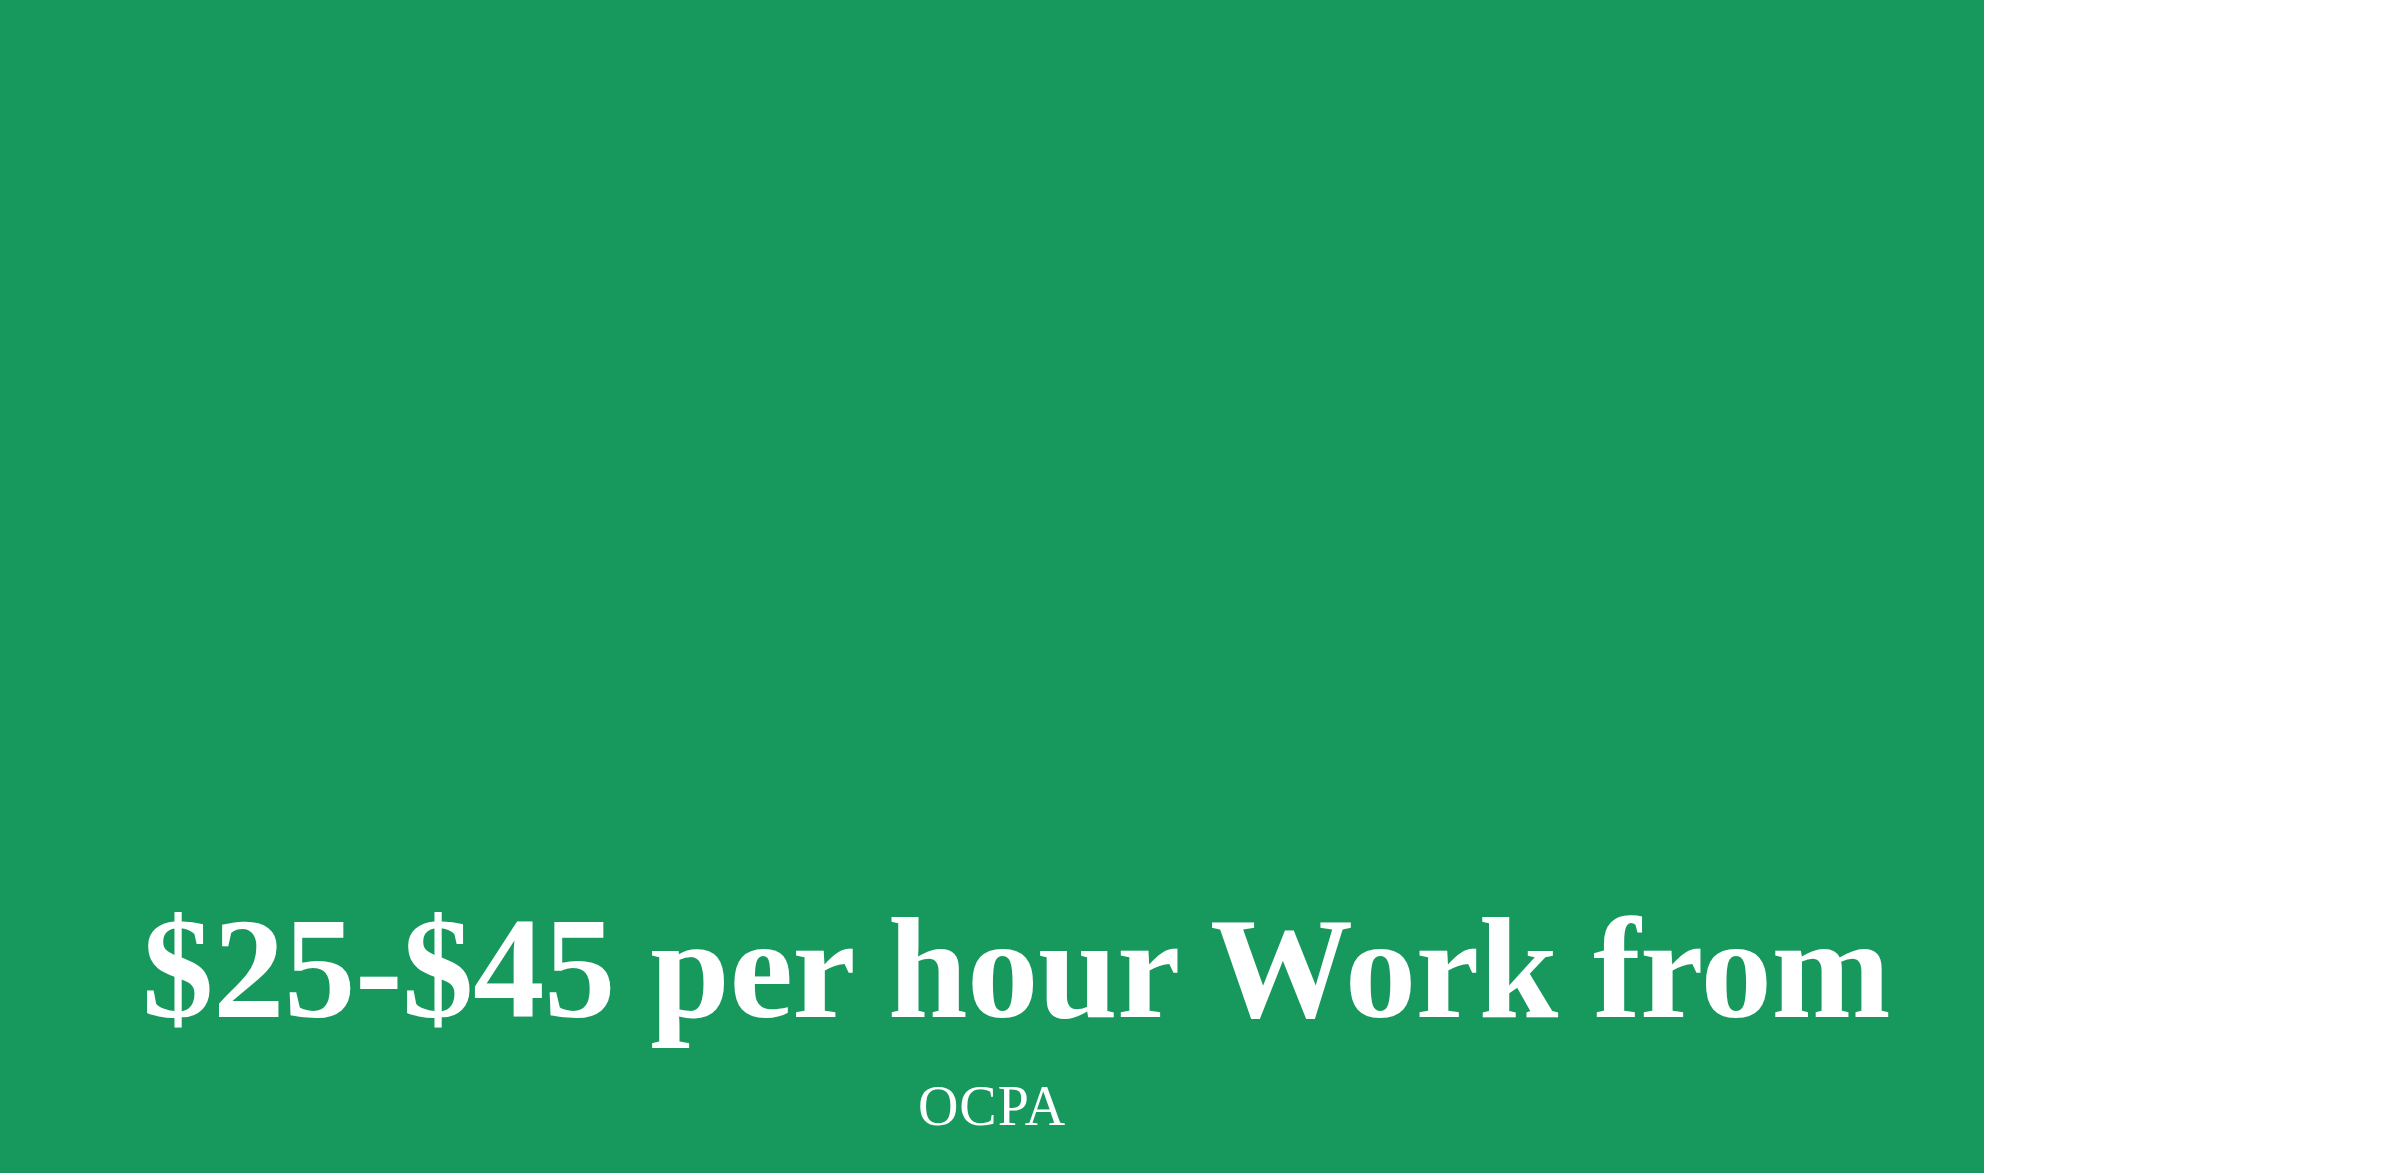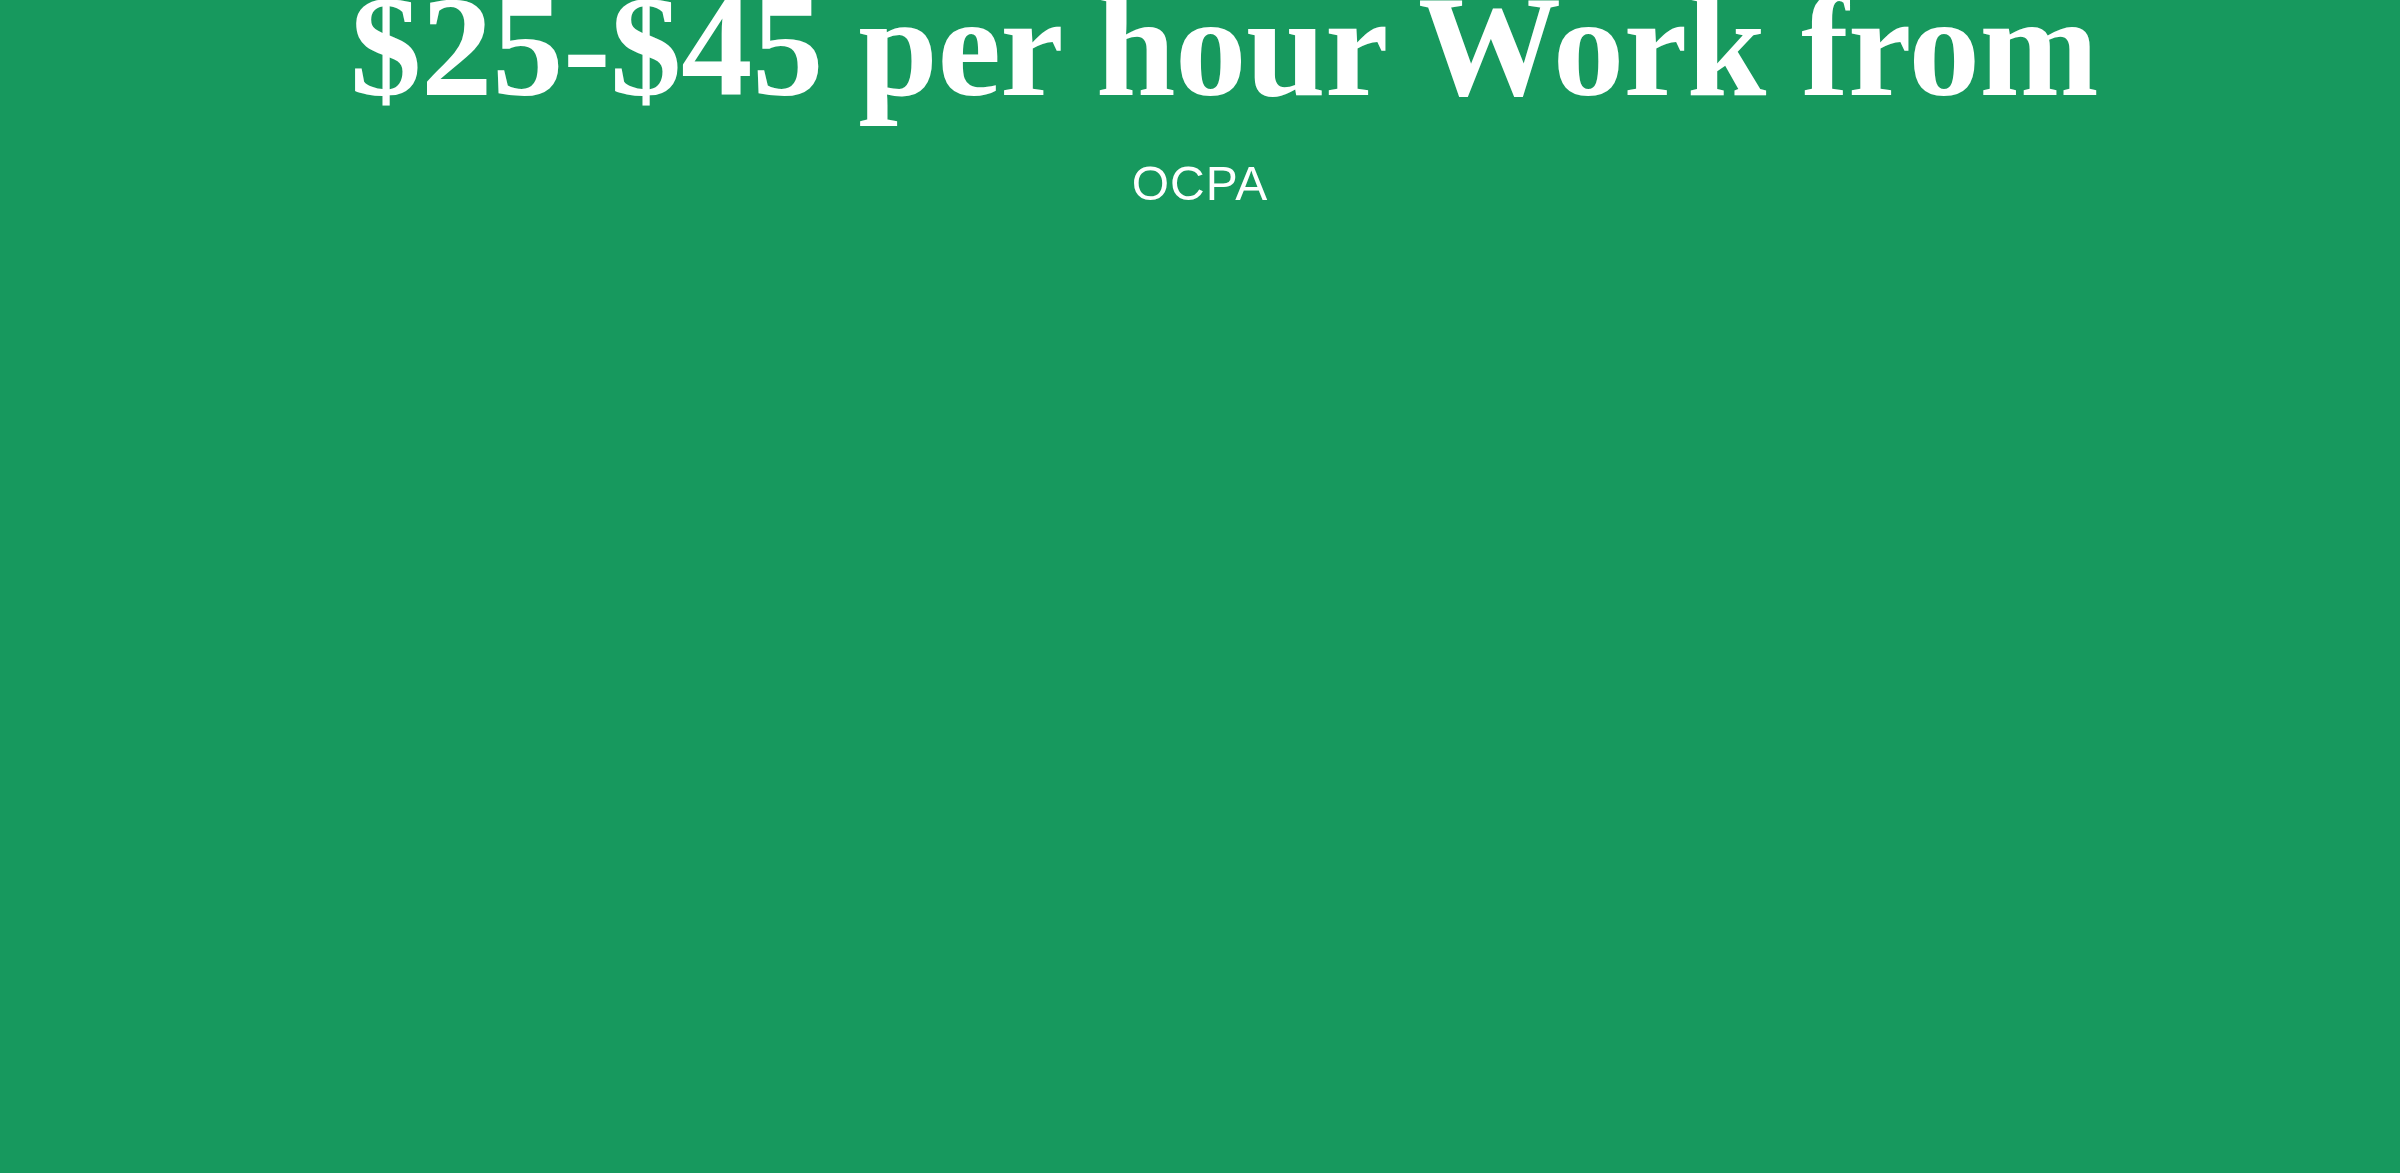--- a/index.html
+++ b/index.html
@@ -10,27 +10,27 @@
   body {
     width: 2400px;
     height: 1173px;
     overflow: hidden;
     font-family: "Liberation Serif", "DejaVu Serif", serif;
   }
 
   .share-card {
     position: relative;
     box-sizing: border-box;
-    width: 2400px;
+    width: 1984px;
     height: 1173px;
     background: #17995E;
     display: flex;
     flex-direction: column;
     align-items: center;
-    justify-content: flex-start;
+    justify-content: flex-end;
     text-align: center;
     -webkit-font-smoothing: antialiased;
   }
 
   .card-inner {
     width: 1800px;
     display: flex;
     flex-direction: column;
     align-items: center;
     
@@ -52,23 +52,23 @@
 
   .headline-line {
     display: block;
     white-space: nowrap;
   }
 
   .subtitle {
     margin: 0;
     padding-top: 22px;
     color: #FFFFFF;
-    font-family: Liberation Sans, sans-serif;
+    font-family: Liberation Serif, serif;
     font-weight: 400;
-    font-size: 48px;
+    font-size: 56px;
     line-height: 74px;
     letter-spacing: 1px;
     text-align: center;
   }
 </style>
 </head>
 <body>
 
 <div class="share-card">
   <div class="card-inner">

